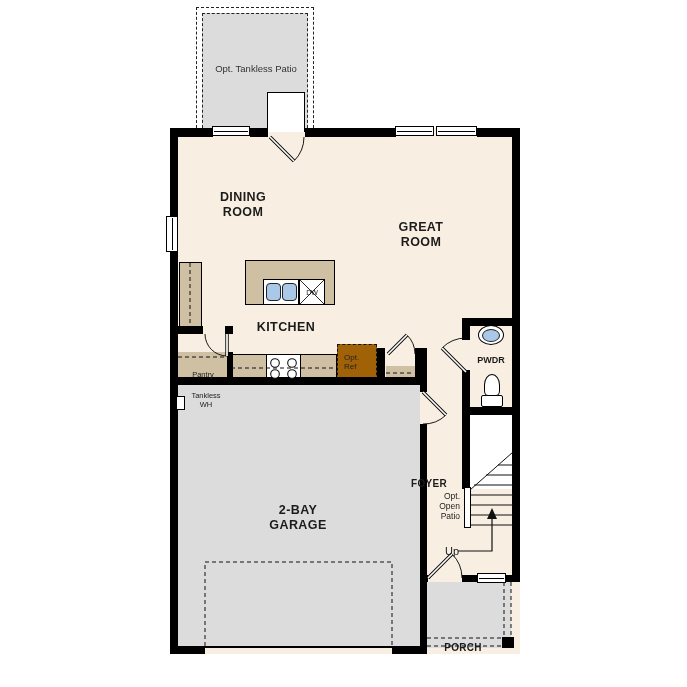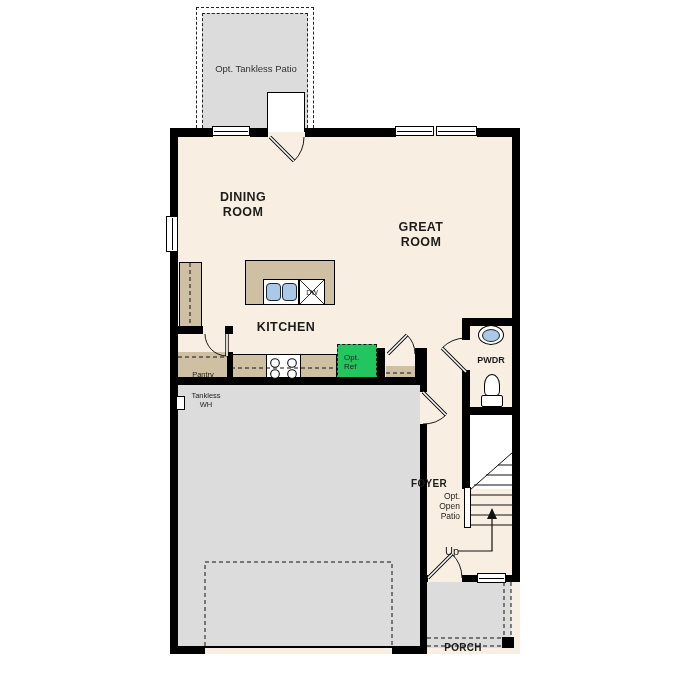--- a/index.html
+++ b/index.html
@@ -16,21 +16,21 @@
   .win .wline-h{position:absolute;left:1px;right:1px;top:50%;height:1px;background:#000;}
   .win .wline-v{position:absolute;top:1px;bottom:1px;left:50%;width:1px;background:#000;}
   .fix{background:#fff;border:1px solid #000;box-sizing:border-box;z-index:18;}
   .blue{background:#aac9e9;border:1px solid #222;box-sizing:border-box;z-index:19;}
   .lbl{position:absolute;color:#1b1b1b;z-index:60;text-align:center;}
   .big{font-weight:bold;font-size:12.5px;line-height:15px;letter-spacing:.4px;}
   .med{font-weight:bold;font-size:10px;line-height:12px;letter-spacing:.3px;}
   .small{font-size:7.5px;line-height:9px;color:#222;}
   .tiny{font-size:8px;line-height:9.5px;color:#222;}
   .svg-overlay{position:absolute;left:0;top:0;z-index:50;pointer-events:none;}
-  .optref{background:#22c55e;border:1.4px dashed #111;box-sizing:border-box;z-index:18;
+  .optref{background:#a16207;border:1.4px dashed #111;box-sizing:border-box;z-index:18;
           display:flex;align-items:center;justify-content:center;}
   .dwbox{display:flex;align-items:center;justify-content:center;font-size:7px;color:#222;z-index:18;}
   .title{font-weight:bold;font-size:15px;letter-spacing:.4px;color:#111;}
 </style>
 </head>
 <body>
 
 <div class="plan">
 
   <div class="abs" style="left:196px;top:7px;width:118px;height:121px;border:1px dashed #222;border-bottom:none;box-sizing:border-box;z-index:8;"></div>
@@ -193,20 +193,21 @@
   </svg>
 
   <div class="lbl" style="left:196px;top:63px;width:120px;font-size:9.5px;color:#333;">Opt. Tankless Patio</div>
 
   <div class="lbl big" style="left:212px;top:190px;width:62px;">DINING ROOM</div>
 
   <div class="lbl big" style="left:390px;top:220px;width:62px;">GREAT ROOM</div>
 
   <div class="lbl big" style="left:246px;top:320px;width:80px;">KITCHEN</div>
 
+  <div class="lbl big" style="left:262px;top:503px;width:72px;">2-BAY GARAGE</div>
 
   <div class="lbl med" style="left:404px;top:478px;width:50px;">FOYER</div>
 
   <div class="lbl" style="left:470px;top:355px;width:42px;font-weight:bold;font-size:9px;">PWDR</div>
 
   <div class="lbl med" style="left:435px;top:603px;width:56px;margin-top:39px;">PORCH</div>
 
   <div class="lbl small" style="left:180px;top:370px;width:46px;">Pantry</div>
 
   <div class="lbl small" style="left:187px;top:391px;width:38px;">Tankless WH</div>

